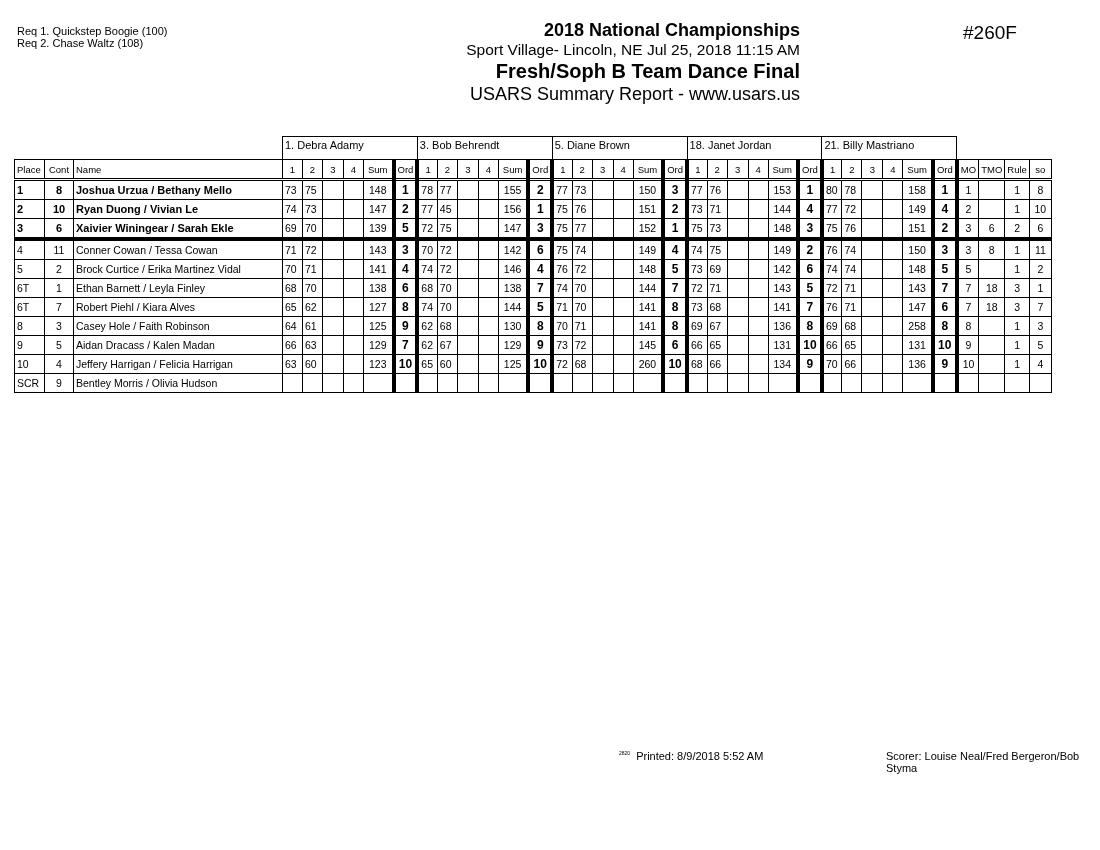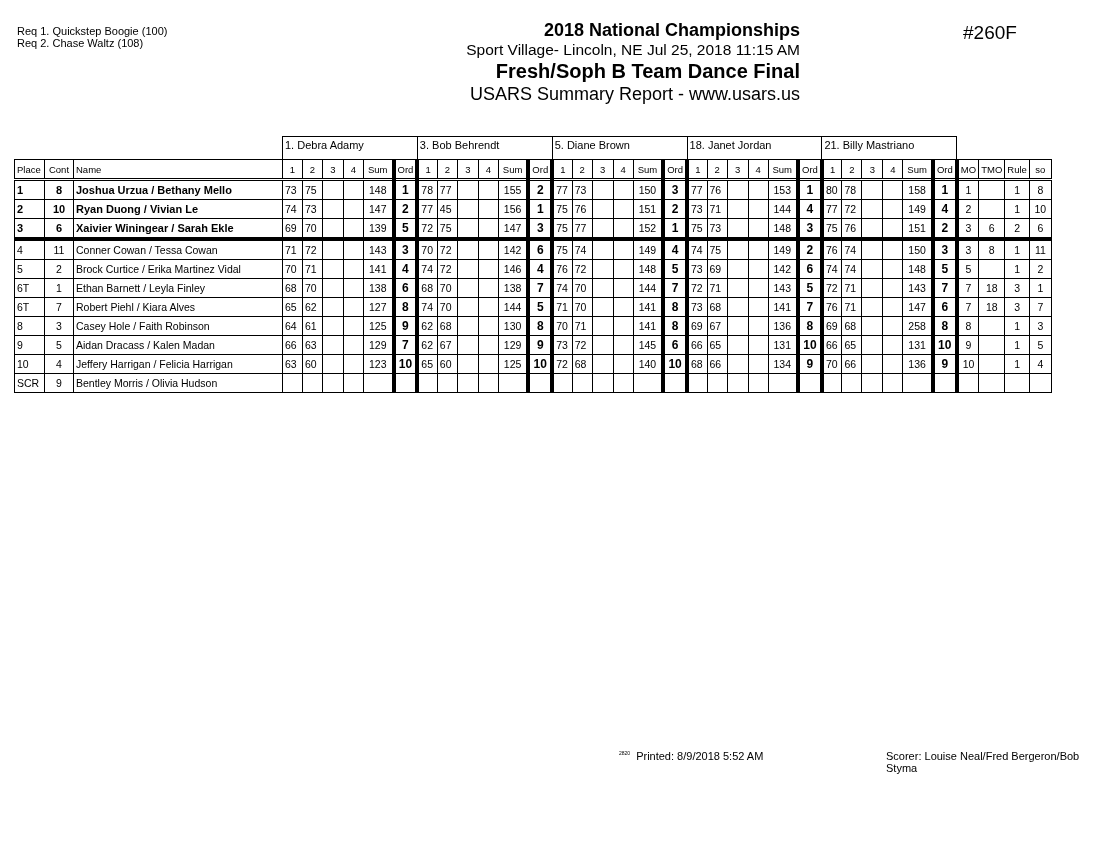--- a/index.html
+++ b/index.html
@@ -496,21 +496,21 @@
         <td>65</td>
         <td>60</td>
         <td></td>
         <td></td>
         <td class="r">125</td>
         <td class="ord">10</td>
         <td>72</td>
         <td>68</td>
         <td></td>
         <td></td>
-        <td class="r">140</td>
+        <td class="r">260</td>
         <td class="ord">10</td>
         <td>68</td>
         <td>66</td>
         <td></td>
         <td></td>
         <td class="r">134</td>
         <td class="ord">9</td>
         <td>70</td>
         <td>66</td>
         <td></td>

